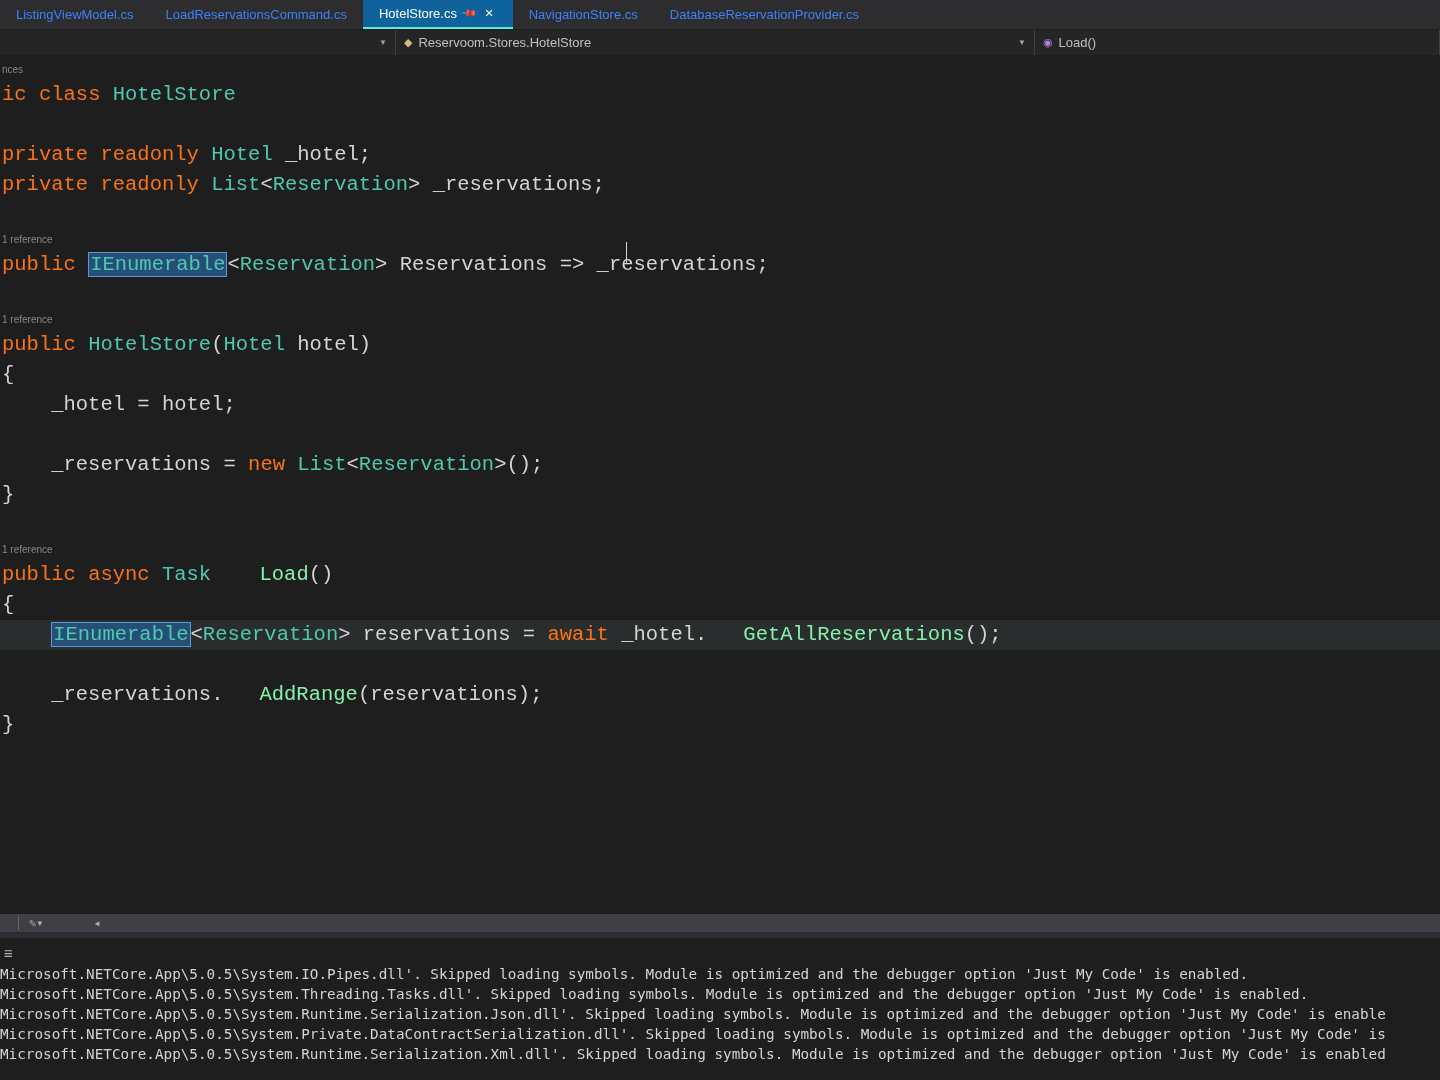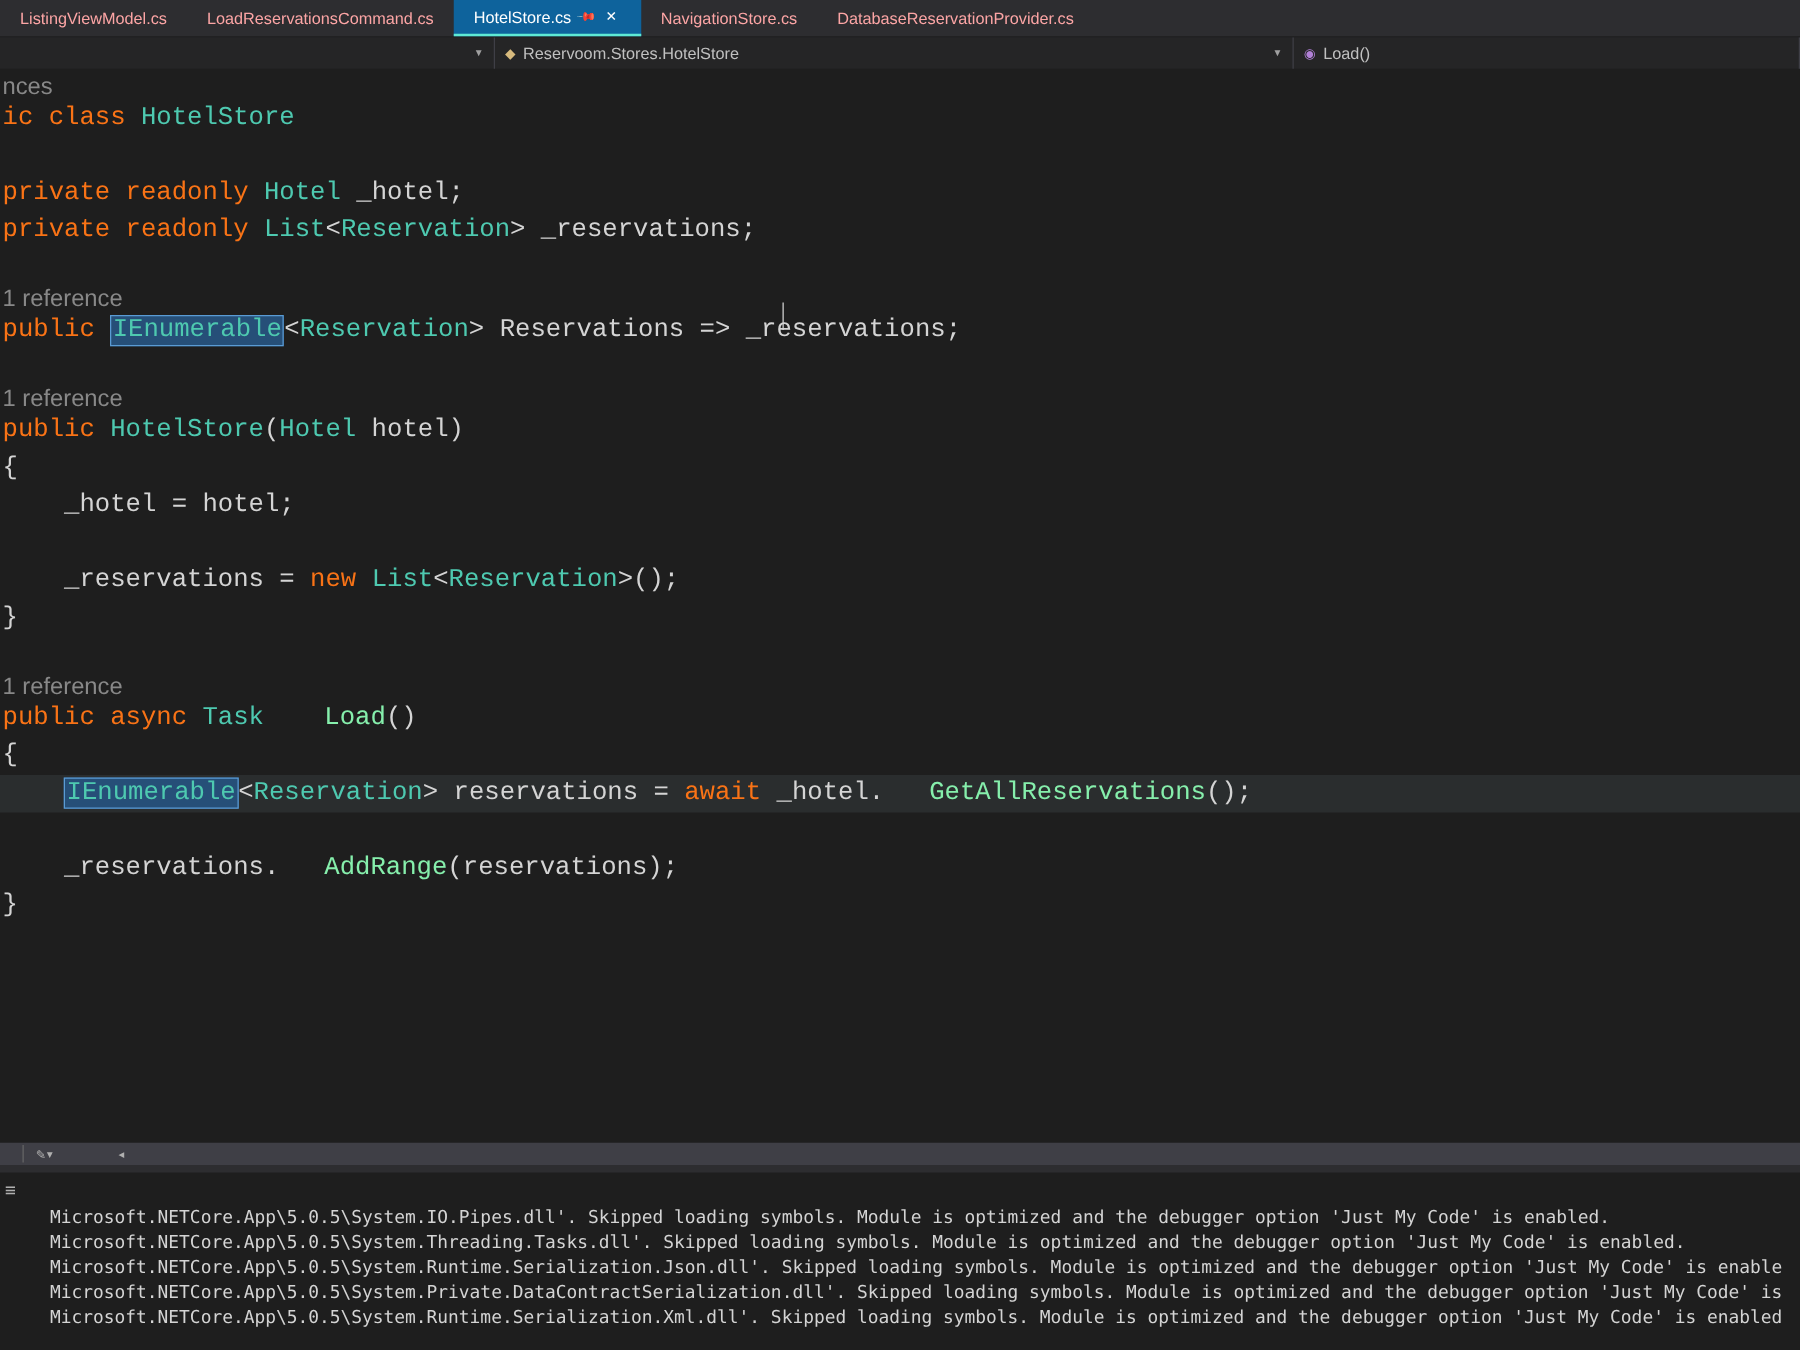--- a/index.html
+++ b/index.html
@@ -15,21 +15,21 @@
     display: flex;
     background: #2d2d30;
     height: 30px;
     align-items: stretch;
     border-bottom: 1px solid #1e1e1e;
   }
   .tab {
     padding: 0 16px;
     display: flex;
     align-items: center;
-    color: #fca5a5;
+    color: #3b82f6;
     font-size: 13px;
     font-family: 'Segoe UI', Tahoma, sans-serif;
     cursor: pointer;
     gap: 6px;
   }
   .tab.active {
     background: #0e639c;
     color: #fff;
     border-bottom: 2px solid #5eead4;
   }
@@ -71,21 +71,21 @@
     background: #1e1e1e;
     font-size: 20.5px;
     line-height: 30px;
     padding-top: 4px;
     height: 858px;
     overflow: hidden;
     position: relative;
   }
   .code-line { white-space: pre; padding-left: 2px; }
   .codelens {
-    font-size: 19px;
+    font-size: 10px;
     color: #888;
     font-family: 'Segoe UI', Tahoma, sans-serif;
     padding-left: 2px;
     line-height: 20px;
   }
   .kw { color: #f97316; }
   .type { color: #4ec9b0; }
   .ident { color: #d4d4d4; }
   .method { color: #86efac; margin-left: 36px; }
   .punct { color: #d4d4d4; }
@@ -127,21 +127,21 @@
     border-top: 6px solid #2d2d30;
   }
   .output-toolbar {
     height: 22px;
     display:flex;
     align-items:center;
     gap:6px;
     padding-left:4px;
     color:#b0b0b0;
   }
-  .out-line { white-space: pre; overflow:hidden;margin-left:40px; }
+  .out-line { white-space: pre; overflow:hidden; }
   .namespace-glyph { color:#d7ba7d; }
   .method-glyph { color:#b180d7; }
 </style>
 </head>
 <body>
 
 <div class="tabs">
   <div class="tab">
       <span>ListingViewModel.cs</span>
     </div>

